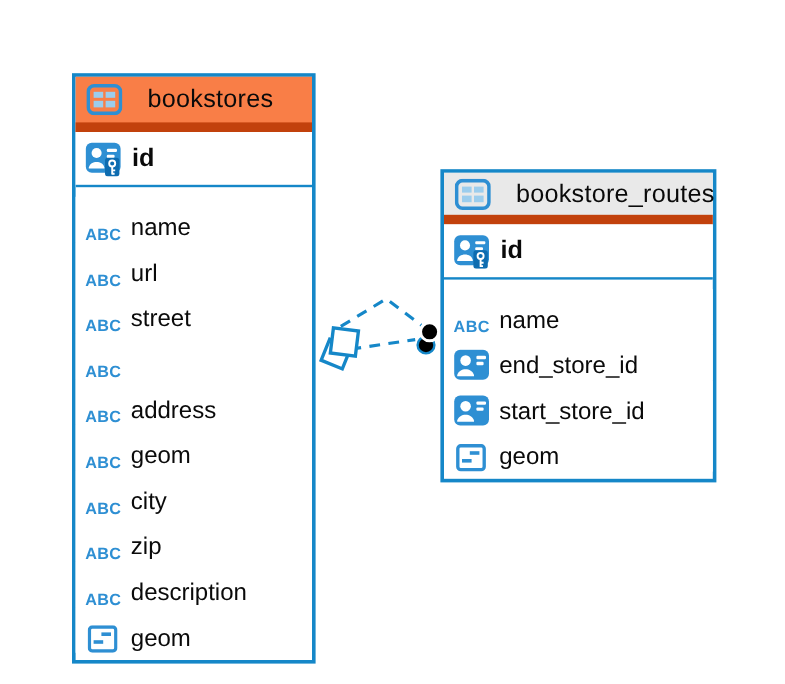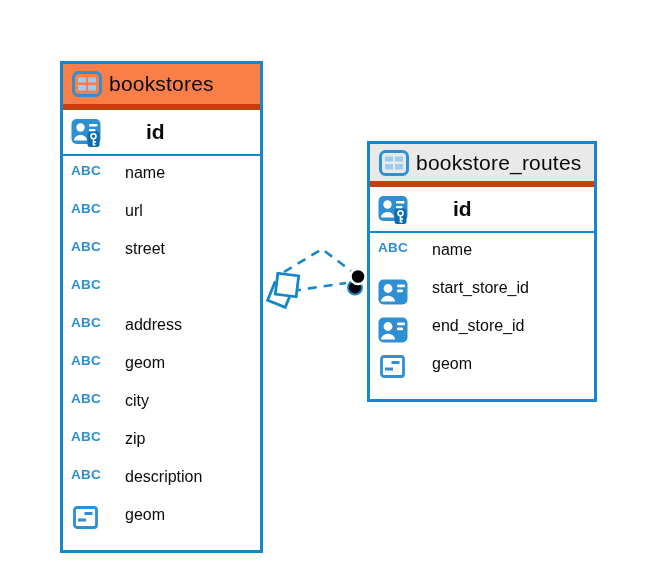--- a/index.html
+++ b/index.html
@@ -6,37 +6,37 @@
   .canvas{
     position:relative;width:654px;height:570px;background:#ffffff;overflow:hidden;
     font-family:"Liberation Sans", sans-serif;color:#0a0a0a;
   }
   .er-table{
     position:absolute;background:#fff;border:3px solid #1587C8;box-sizing:border-box;
   }
   .t-left{left:60px;top:61px;width:203px;}
   .t-right{left:367px;top:141px;width:230px;}
   .thead{
-    display:flex;align-items:center;gap:7px;padding-left:9px;
-    border-bottom:6px solid #c2410c;box-sizing:border-box;
+    display:flex;align-items:center;gap:21px;padding-left:9px;
+    border-bottom:8px solid #c2410c;box-sizing:border-box;
   }
   .t-left .thead{height:46px;background:#F97E47;}
   .t-right .thead{height:43px;background:#E9E9E9;}
   .thead .tname{font-size:21px;letter-spacing:0.2px;white-space:nowrap;}
   .pkrow{
     display:flex;align-items:center;gap:9px;padding-left:8px;height:46px;
     border-bottom:2px solid #1587C8;box-sizing:border-box;background:#fff;
   }
-  .pkrow .pklabel{font-size:21px;font-weight:700;margin-left:36px;}
+  .pkrow .pklabel{font-size:21px;font-weight:700;}
   .cols{padding:8px 0 6px 0;}
   .col-row{
-    display:flex;align-items:flex-start;gap:24px;height:38px;padding-left:8px;
+    display:flex;align-items:flex-end;gap:8px;height:38px;padding-left:8px;
     box-sizing:border-box;background:#fff;
   }
-  .col-row .clabel{font-size:16px;white-space:nowrap;}
+  .col-row .clabel{font-size:20px;white-space:nowrap;}
   .abc{
     font-size:13.5px;font-weight:800;color:#2E8FD3;letter-spacing:0.3px;
     width:30px;flex:0 0 30px;text-align:center;line-height:1;
   }
   .icon{flex:0 0 auto;display:inline-flex;}
   .geoi{margin-left:2px;margin-right:3px;}
   .overlay{position:absolute;left:0;top:0;z-index:5;pointer-events:none;}
 </style>
 </head>
 <body>
@@ -164,33 +164,33 @@
       <div class="col-row">
         <span class="icon">
           <svg width="30" height="26" viewBox="0 0 30 26">
             <rect x="0.5" y="0.5" width="29" height="25" rx="5" fill="#2E8FD3"></rect>
             <circle cx="10" cy="9.5" r="4.4" fill="#fff"></circle>
             <path d="M3 21.5 C5 15 15 15 17 21.5 L17 22.5 L3 22.5 Z" fill="#fff"></path>
             <rect x="19" y="5.5" width="8" height="2.8" rx="1" fill="#fff"></rect>
             <rect x="19" y="10.5" width="6" height="2.8" rx="1" fill="#fff"></rect>
           </svg>
         </span>
-        <span class="clabel">start_store_id</span>
+        <span class="clabel">end_store_id</span>
       </div>
       <div class="col-row">
         <span class="icon">
           <svg width="30" height="26" viewBox="0 0 30 26">
             <rect x="0.5" y="0.5" width="29" height="25" rx="5" fill="#2E8FD3"></rect>
             <circle cx="10" cy="9.5" r="4.4" fill="#fff"></circle>
             <path d="M3 21.5 C5 15 15 15 17 21.5 L17 22.5 L3 22.5 Z" fill="#fff"></path>
             <rect x="19" y="5.5" width="8" height="2.8" rx="1" fill="#fff"></rect>
             <rect x="19" y="10.5" width="6" height="2.8" rx="1" fill="#fff"></rect>
           </svg>
         </span>
-        <span class="clabel">end_store_id</span>
+        <span class="clabel">start_store_id</span>
       </div>
       <div class="col-row">
         <span class="icon geoi">
           <svg width="25" height="23" viewBox="0 0 25 23">
             <rect x="1.5" y="1.5" width="22" height="20" rx="2.5" fill="#fff" stroke="#2E8FD3" stroke-width="2.8"></rect>
             <rect x="11.5" y="6" width="8" height="3" fill="#2E8FD3"></rect>
             <rect x="5" y="12.5" width="8" height="3" fill="#2E8FD3"></rect>
           </svg>
         </span>
         <span class="clabel">geom</span>

